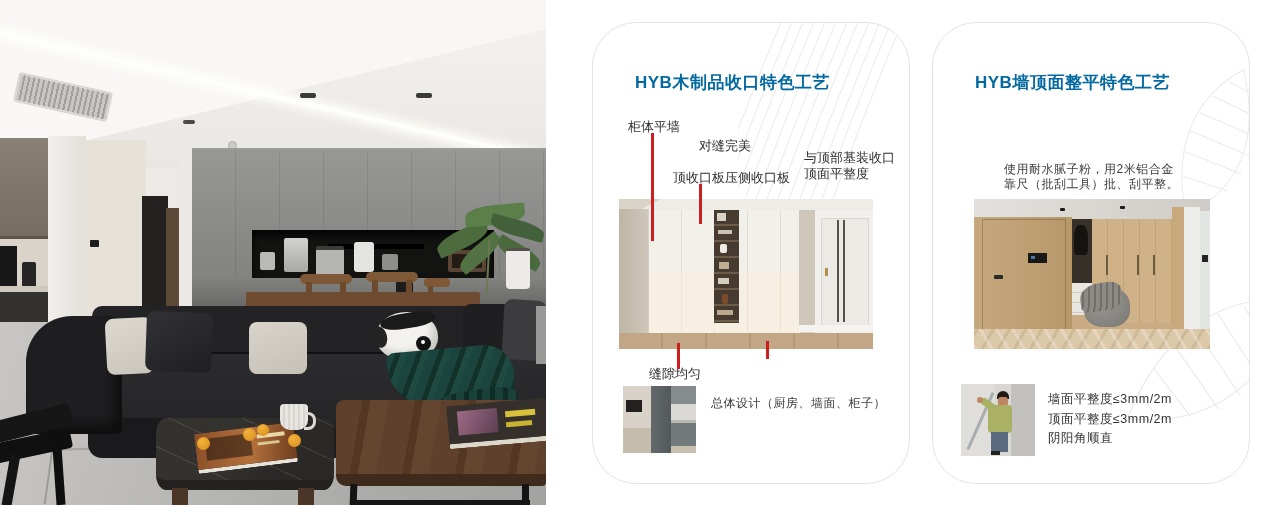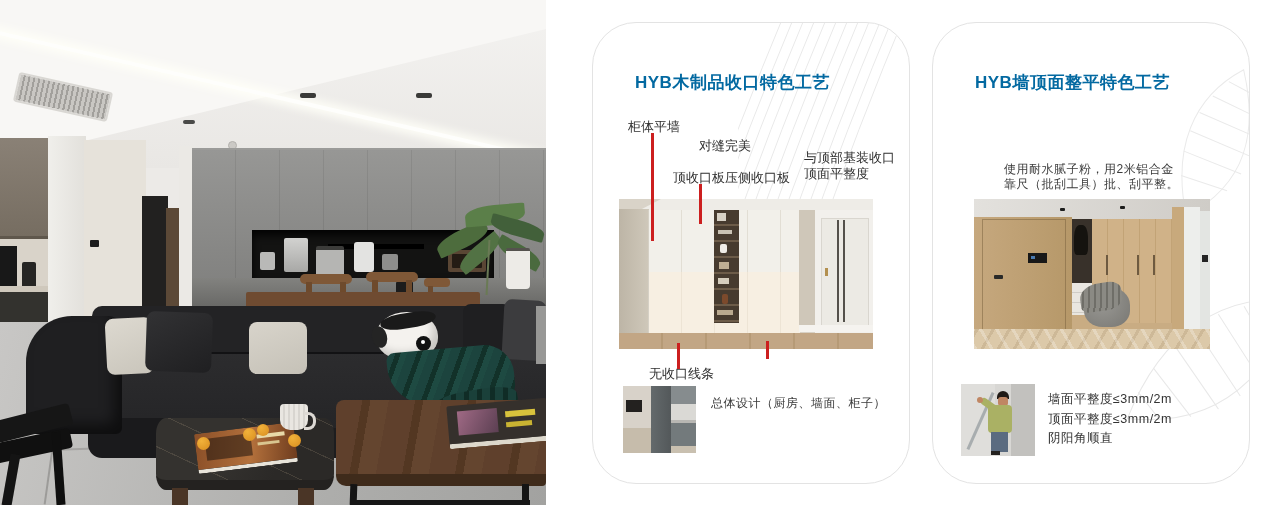--- a/index.html
+++ b/index.html
@@ -209,21 +209,21 @@
       <div class="abs" style="left:180px;top:11px;width:16px;height:122px;background:#cfc7b9;"></div>
       <div class="abs" style="left:196px;top:11px;width:58px;height:125px;background:#f2f0ec;">
         <div class="abs" style="left:6px;top:8px;width:46px;height:106px;background:#eceae4;border:1px solid #d9d6cf;"></div>
         <div class="abs" style="left:22px;top:10px;width:12px;height:102px;background:repeating-linear-gradient(90deg,#54514b 0 2px,transparent 2px 6px);"></div>
         <div class="abs" style="left:10px;top:58px;width:3px;height:8px;background:#b3904f;"></div>
       </div>
       <div class="abs" style="left:180px;top:126px;width:74px;height:7px;background:#f5f3ef;"></div>
       <div class="abs" style="left:0;top:134px;width:254px;height:16px;background:repeating-linear-gradient(90deg,#c2a685 0 42px,#b69a76 42px 44px);"></div>
     </div>
 
-    <div class="lbl" style="left:56px;top:342px;">无收口线条</div>
+    <div class="lbl" style="left:56px;top:342px;">缝隙均匀</div>
 
     <div class="thumb" style="left:30px;top:363px;width:73px;height:67px;background:#d8d2c9;">
       <div class="abs" style="left:0;top:0;width:28px;height:67px;background:#d8d2c9;">
         <div class="abs" style="left:3px;top:14px;width:16px;height:12px;background:#23211f;"></div>
         <div class="abs" style="left:0;top:42px;width:28px;height:25px;background:#c6bcab;"></div>
       </div>
       <div class="abs" style="left:28px;top:0;width:20px;height:67px;background:linear-gradient(90deg,#646a6c,#53585a);"></div>
       <div class="abs" style="left:48px;top:0;width:25px;height:67px;background:#868c8e;">
         <div class="abs" style="left:0;top:18px;width:25px;height:16px;background:#dad9d5;"></div>
         <div class="abs" style="left:0;top:34px;width:25px;height:3px;background:#b8b7b3;"></div>

